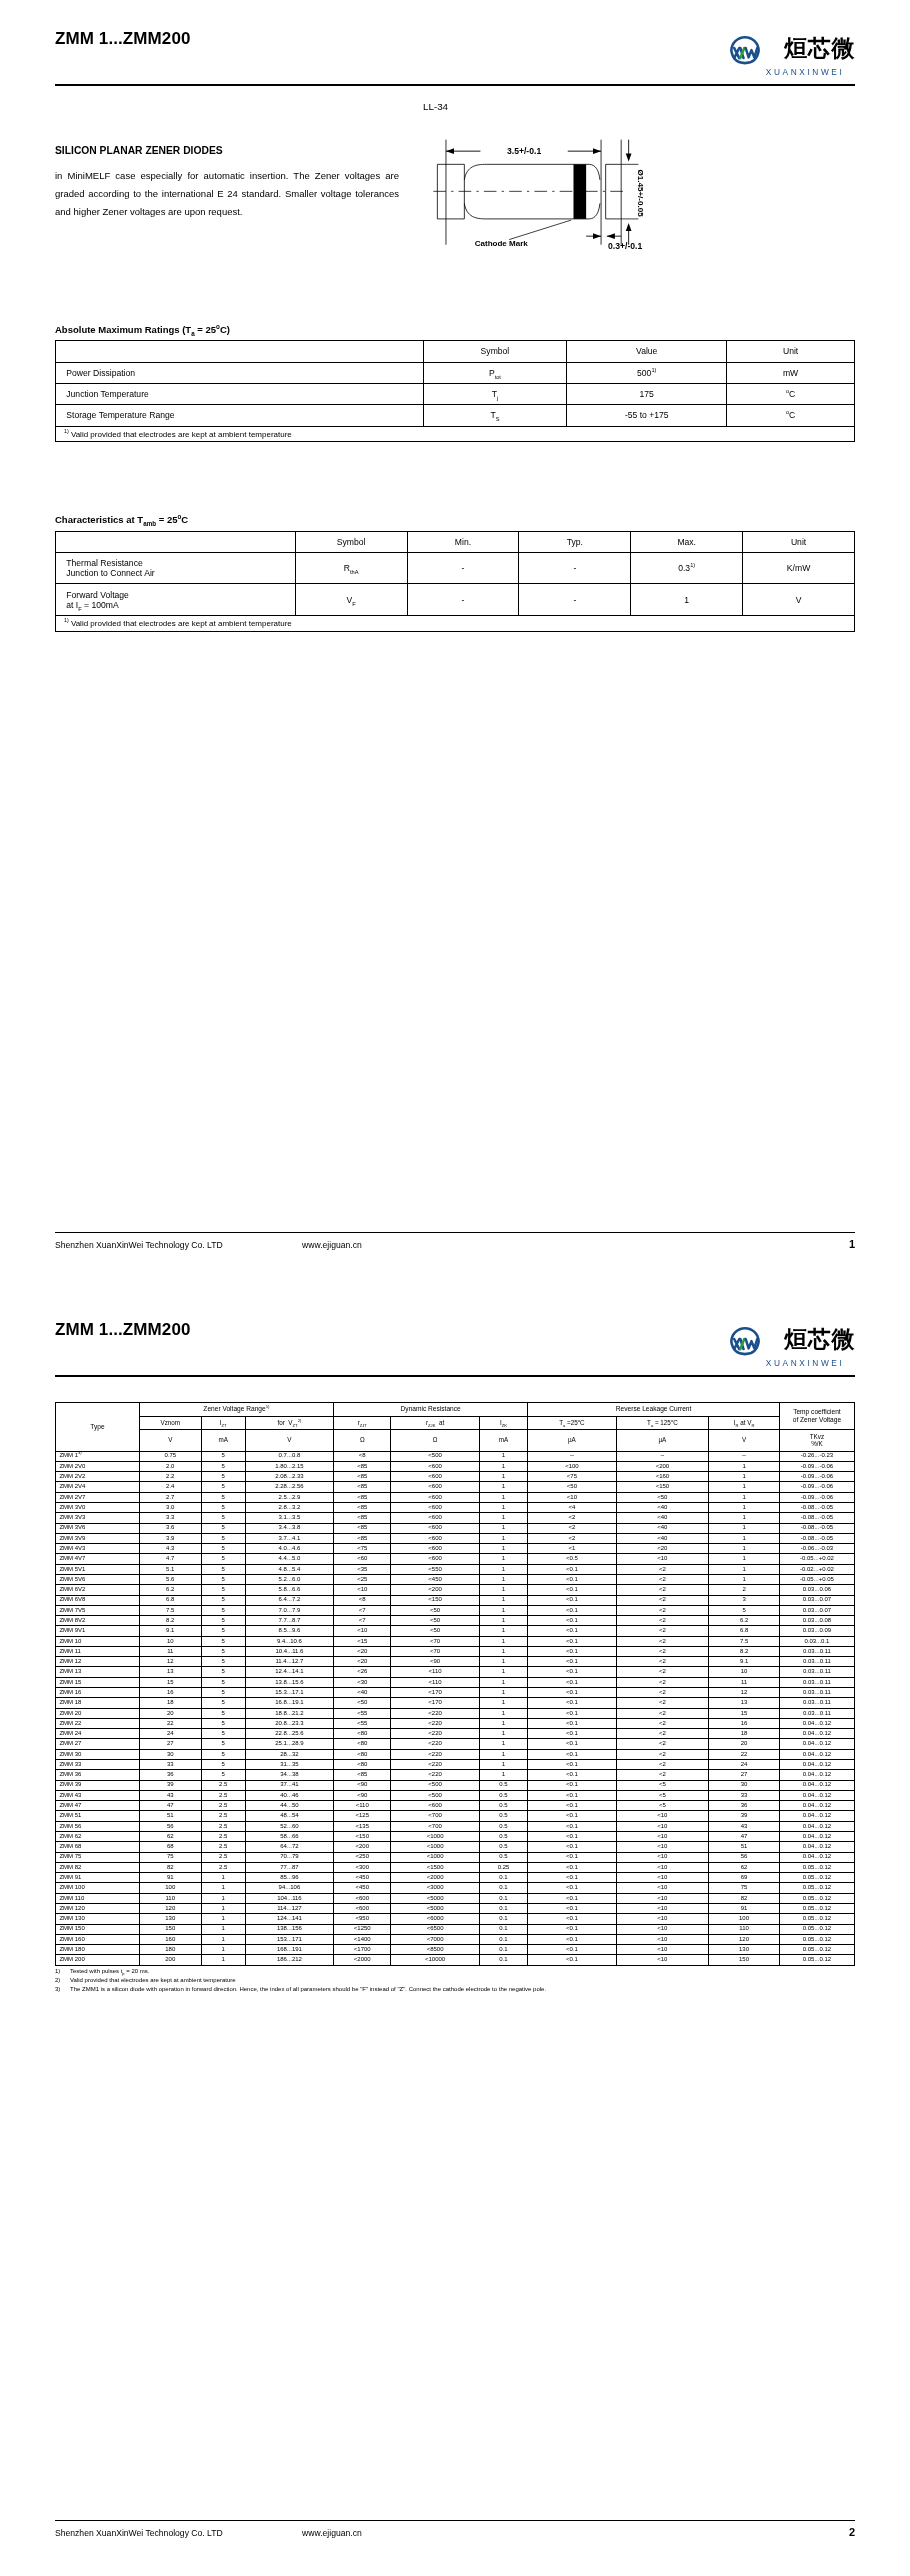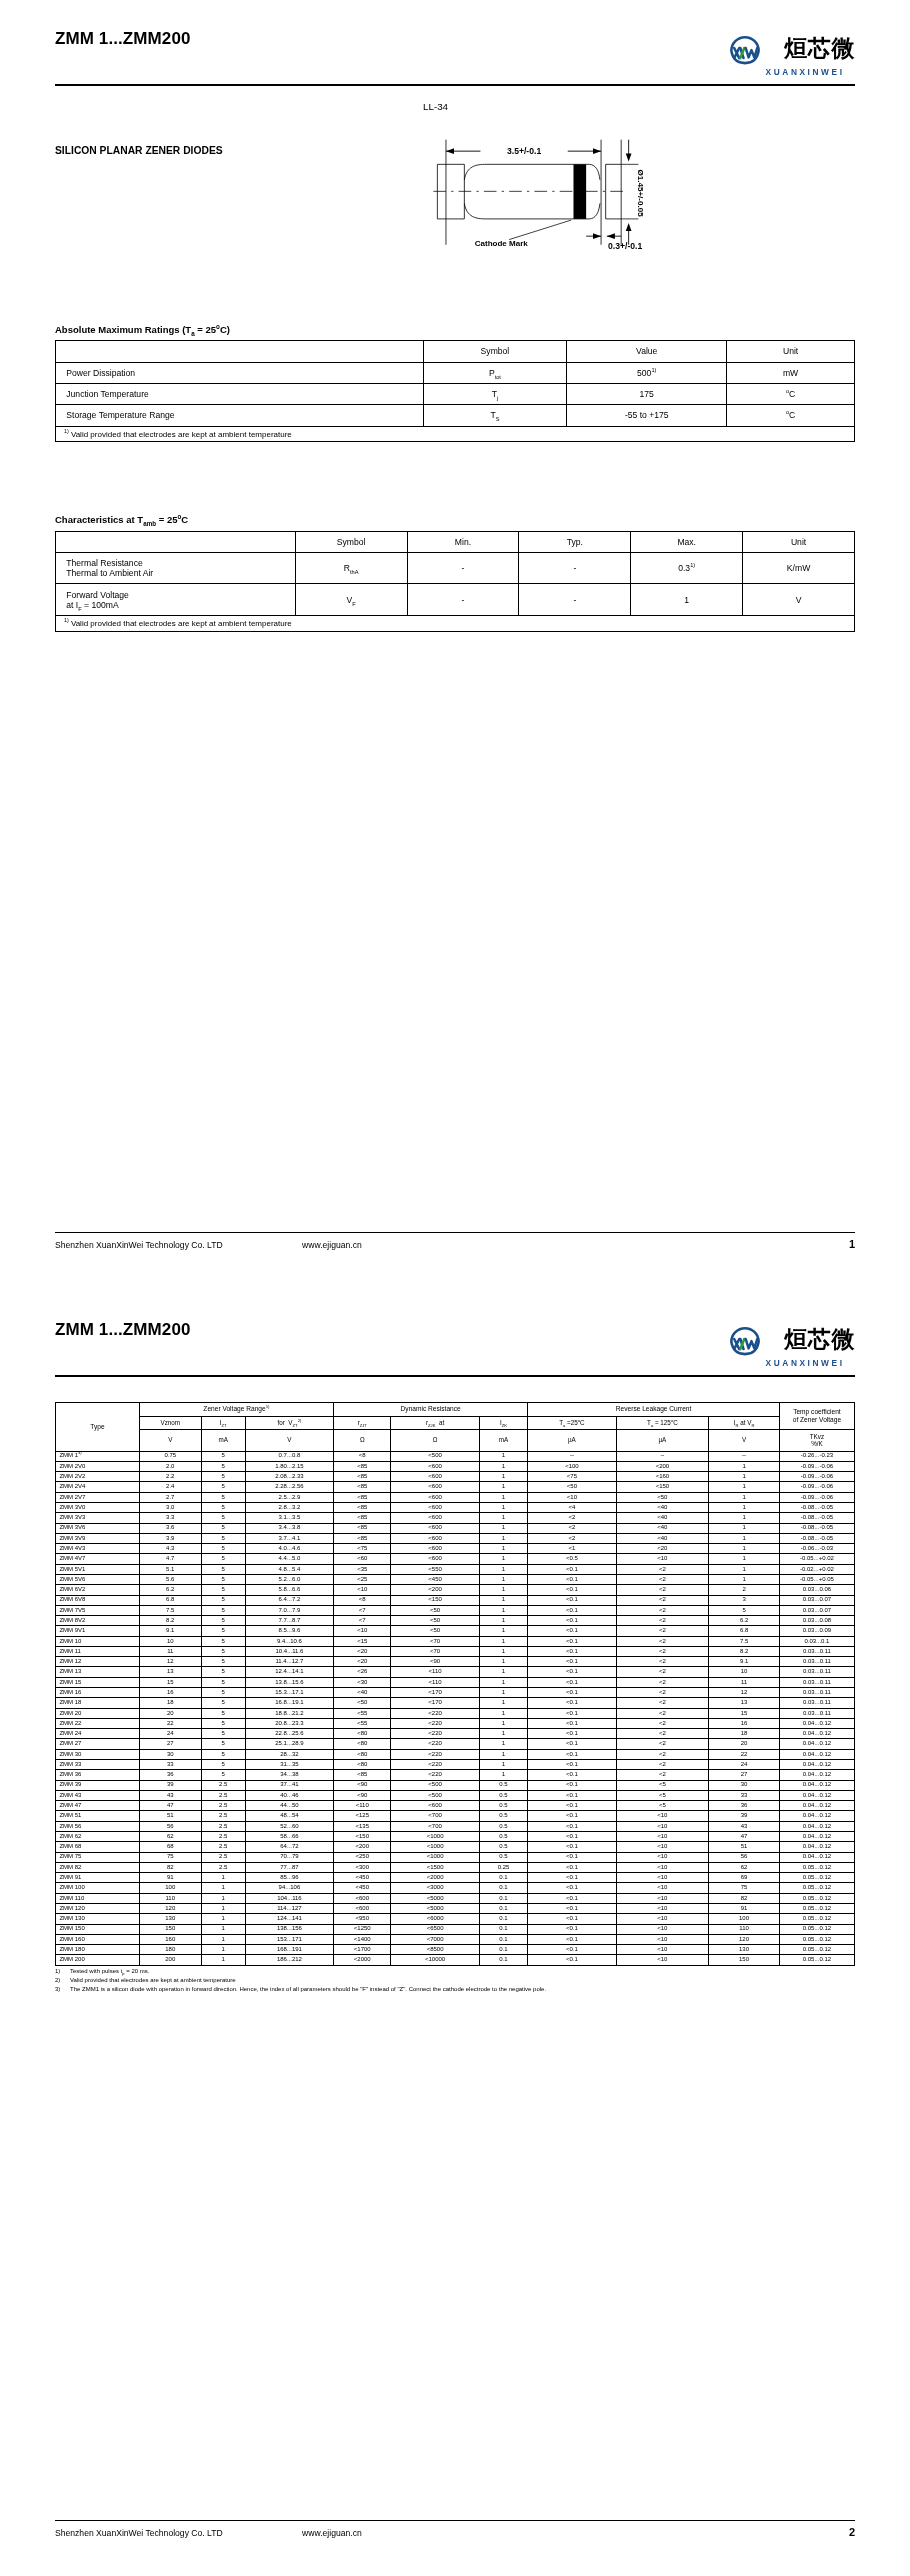--- a/index.html
+++ b/index.html
@@ -39,21 +39,21 @@
     font-size:23px;
     font-weight:bold;
     line-height:1;
     letter-spacing:0.6px;
     font-family:"DejaVu Sans", sans-serif;
   }
   .logo-sub {
     color:#1a4f8c;
     font-size:8.3px;
     letter-spacing:2.6px;
-    font-weight:bold;
+    font-weight:normal;
     margin-top:1.1px;
     margin-left:28px;
   }
   .rule-thick {
     border-top:2.3px solid #000;
     margin-top:6.9px;
   }
 
   
   .intro-area { display:flex; margin-top:15px; }
@@ -190,20 +190,21 @@
       </div>
       <div class="logo-sub">XUANXINWEI</div>
     </div>
   </div>
 
   <div class="rule-thick"></div>
 
   <div class="intro-area">
     <div class="intro-col">
       <div class="sect-head">SILICON PLANAR ZENER DIODES</div>
+      <p>in MiniMELF case especially for automatic insertion. The Zener voltages are graded according to the international E 24 standard. Smaller voltage tolerances and higher Zener voltages are upon request.</p>
     </div>
 
     <div class="pkg-col">
       <div class="pkg-label">LL-34</div>
 
       <svg width="247" height="135" viewBox="0 0 430 235">
 
         <line x1="40" y1="22" x2="40" y2="205" stroke="#000" stroke-width="1.4"></line>
         <line x1="310" y1="22" x2="310" y2="205" stroke="#000" stroke-width="1.4"></line>
         <line x1="345" y1="22" x2="345" y2="205" stroke="#000" stroke-width="1.4"></line>
@@ -295,21 +296,21 @@
         <th style="width:30%"></th>
         <th style="width:14%">Symbol</th>
         <th style="width:14%">Min.</th>
         <th style="width:14%">Typ.</th>
         <th style="width:14%">Max.</th>
         <th style="width:14%">Unit</th>
       </tr>
       <tr>
         <td class="lbl">
           <span>Thermal Resistance</span><br>
-          <span>Thermal to Ambient Air</span>
+          <span>Junction to Connect Air</span>
         </td>
         <td>R<sub>thA</sub></td>
         <td>-</td>
         <td>-</td>
         <td>0.3<sup>1)</sup></td>
         <td>K/mW</td>
       </tr>
       <tr>
         <td class="lbl">
           <span>Forward Voltage</span><br>

